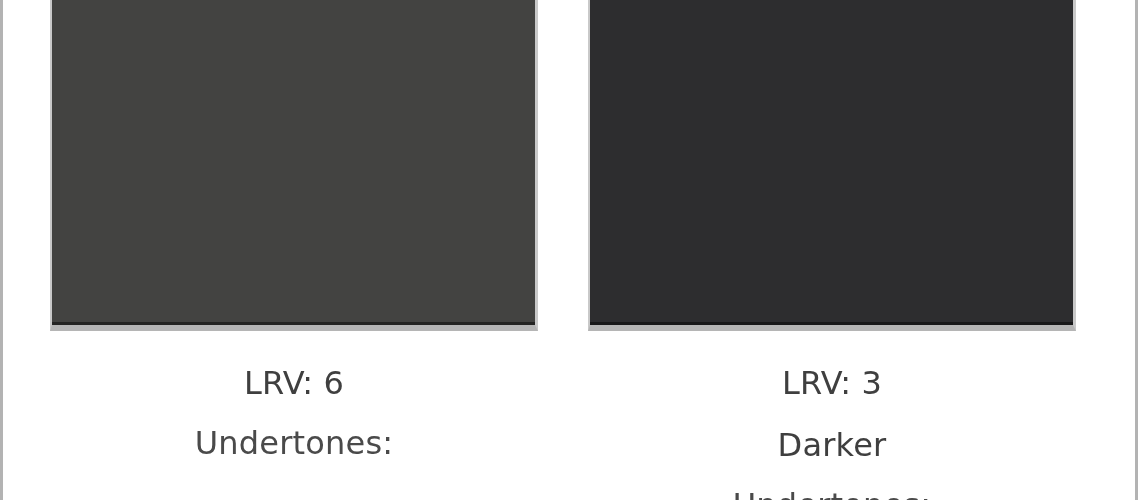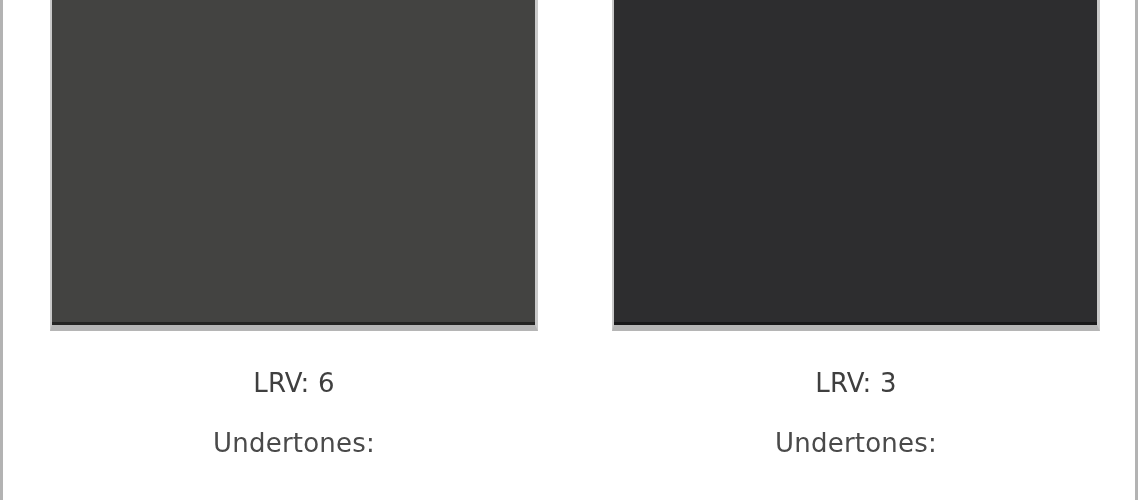--- a/index.html
+++ b/index.html
@@ -40,21 +40,21 @@
     height: 500px;
   }
 
   .compare-col {
     position: absolute;
     top: 0;
     width: 500px;
     height: 500px;
   }
   .compare-col.col-left  { left: 50px; }
-  .compare-col.col-right { left: 612px; }
+  .compare-col.col-right { left: 588px; }
 
   
   .swatch-wrap {
     position: absolute;
     left: 0;
     top: -16px;
     width: 488px;
     height: 347px;
     box-sizing: border-box;
     border-left: 2px solid #c9c9c9;
@@ -81,21 +81,21 @@
   .caption {
     position: absolute;
     left: 0;
     top: 346px;
     width: 488px;
     text-align: center;
     color: #3f3f3f;
   }
   .caption-line {
     display: block;
-    font-size: 26px;
+    font-size: 32px;
     line-height: 62px;
     letter-spacing: 0.2px;
     white-space: nowrap;
     text-align: center;
   }
   .caption-line.lrv { padding-top: 6px; }
 
   
   .caption-line.undertone {
     line-height: 58px;
@@ -121,17 +121,18 @@
       <span class="caption-line undertone">Undertones:</span>
     </div>
   </div>
 
   <div class="compare-col col-right">
     <div class="swatch-wrap">
       <div class="swatch" id="swatch-1" style="background: rgb(45, 45, 47);"></div>
     </div>
     <div class="caption">
       <span class="caption-line lrv">LRV: 3</span>
+      <span class="caption-line relation">Darker</span>
       <span class="caption-line undertone">Undertones:</span>
     </div>
   </div>
 
 </div>
 
 </body></html>

